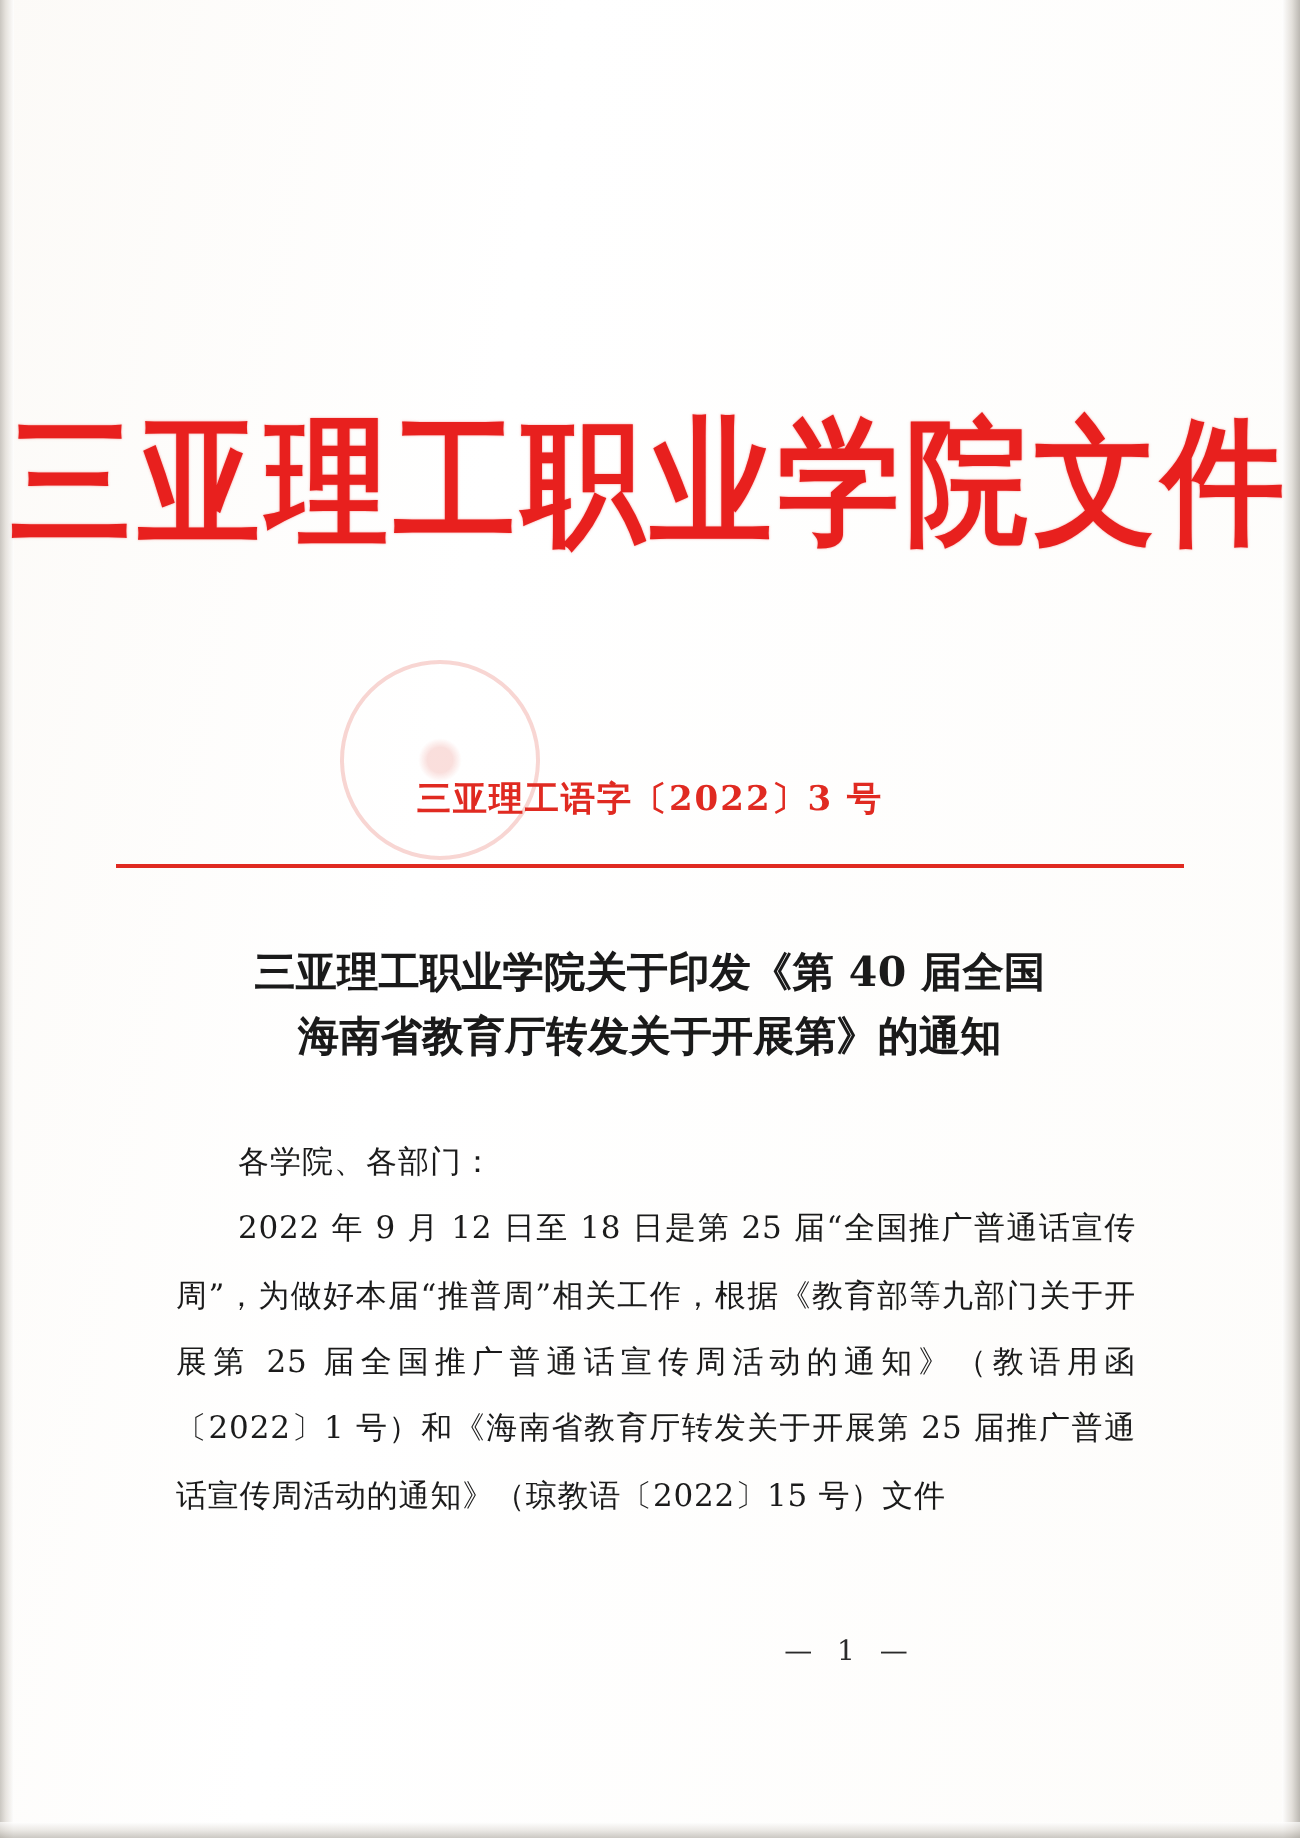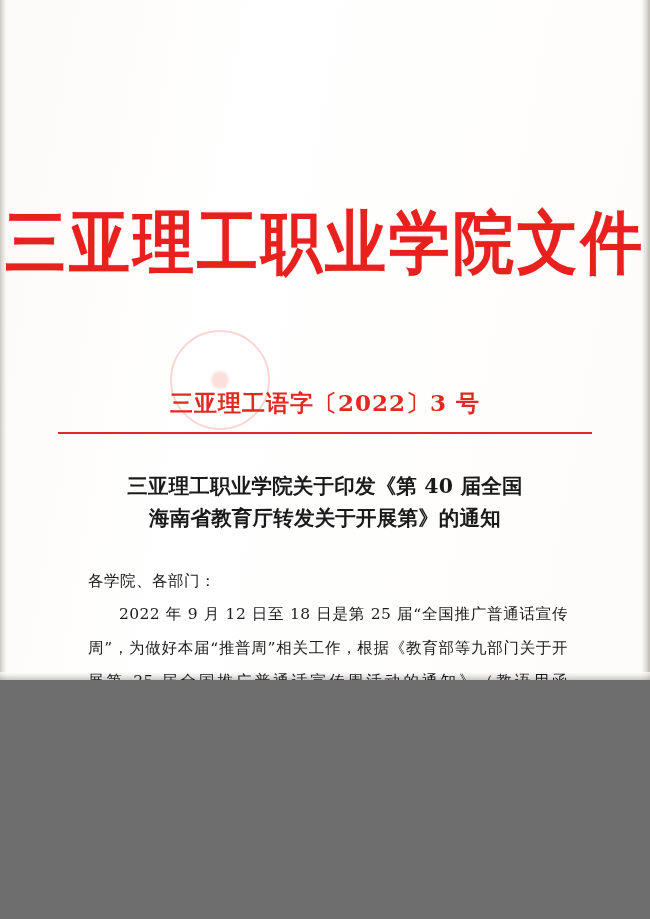--- a/index.html
+++ b/index.html
@@ -9,21 +9,21 @@
   }
   body {
     width: 650px;
     height: 919px;
     overflow: hidden;
     font-family: "Liberation Serif", "DejaVu Serif", serif;
   }
   .page {
     position: relative;
     width: 650px;
-    height: 680px;
+    height: 919px;
     background: #ffffff;
     box-sizing: border-box;
     overflow: hidden;
   }
   
   .paper-tint {
     position: absolute;
     inset: 0;
     background:
       linear-gradient(100deg, rgba(252,250,247,1) 0%, rgba(255,255,255,1) 35%, rgba(253,252,250,1) 100%);
@@ -93,21 +93,21 @@
       radial-gradient(circle at 50% 50%, rgba(221,58,44,0.30) 0 40%, rgba(221,58,44,0) 70%);
   }
 
   .doc-number {
     position: absolute;
     top: 388px;
     left: 0;
     width: 650px;
     text-align: center;
     color: #e02a21;
-    font-size: 23px;
+    font-size: 17px;
     font-weight: bold;
     letter-spacing: 1px;
     font-family: "DejaVu Serif", "Liberation Serif", serif;
   }
 
   .red-rule {
     position: absolute;
     left: 58px;
     top: 432px;
     width: 534px;
@@ -134,20 +134,21 @@
     top: 565px;
     left: 88px;
     width: 480px;
     color: #1b1b1b;
     font-size: 15.5px;
     line-height: 2.15;
     font-family: "DejaVu Serif", "Liberation Serif", serif;
   }
   .salutation {
     letter-spacing: .5px;
+    margin-left: 31px;
   }
   .para {
     text-align: justify;
     text-justify: inter-ideograph;
     text-indent: 2em;
     letter-spacing: .4px;
   }
 
   .page-number {
     position: absolute;
@@ -180,17 +181,17 @@
 
   <div class="red-rule"></div>
 
   <div class="subject">
     <div>三亚理工职业学院关于印发《第 40 届全国</div>
     <div>海南省教育厅转发关于开展第》的通知</div>
   </div>
 
   <div class="body-block">
     <div class="salutation">各学院、各部门：</div>
-    <div class="para">2022 年 9 月 12 日至 18 日是第 25 届“全国推广普通话宣传周”，为做好本届“推普周”相关工作，根据《教育部等九部门关于开展第 25 届全国推广普通话宣传周活动的通知》（教语用函〔2022〕1 号）和《海南省教育厅转发关于开展第 25 届推广普通话宣传周活动的通知》（琼教语〔2022〕17 号）文件</div>
+    <div class="para">2022 年 9 月 12 日至 18 日是第 25 届“全国推广普通话宣传周”，为做好本届“推普周”相关工作，根据《教育部等九部门关于开展第 25 届全国推广普通话宣传周活动的通知》（教语用函〔2022〕1 号）和《海南省教育厅转发关于开展第 25 届推广普通话宣传周活动的通知》（琼教语〔2022〕15 号）文件</div>
   </div>
 
   <div class="page-number">— 1 —</div>
 </div>
 
 </body></html>

